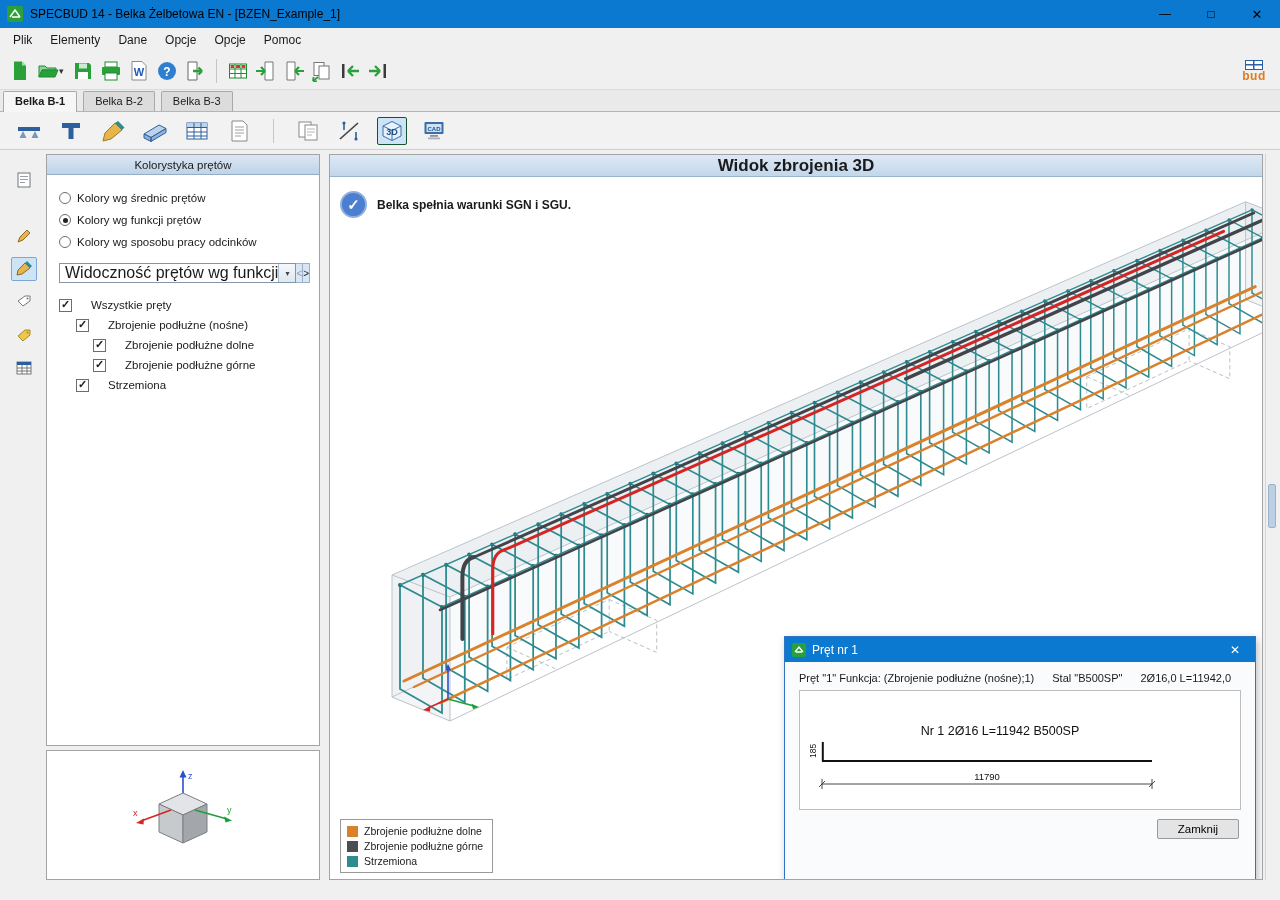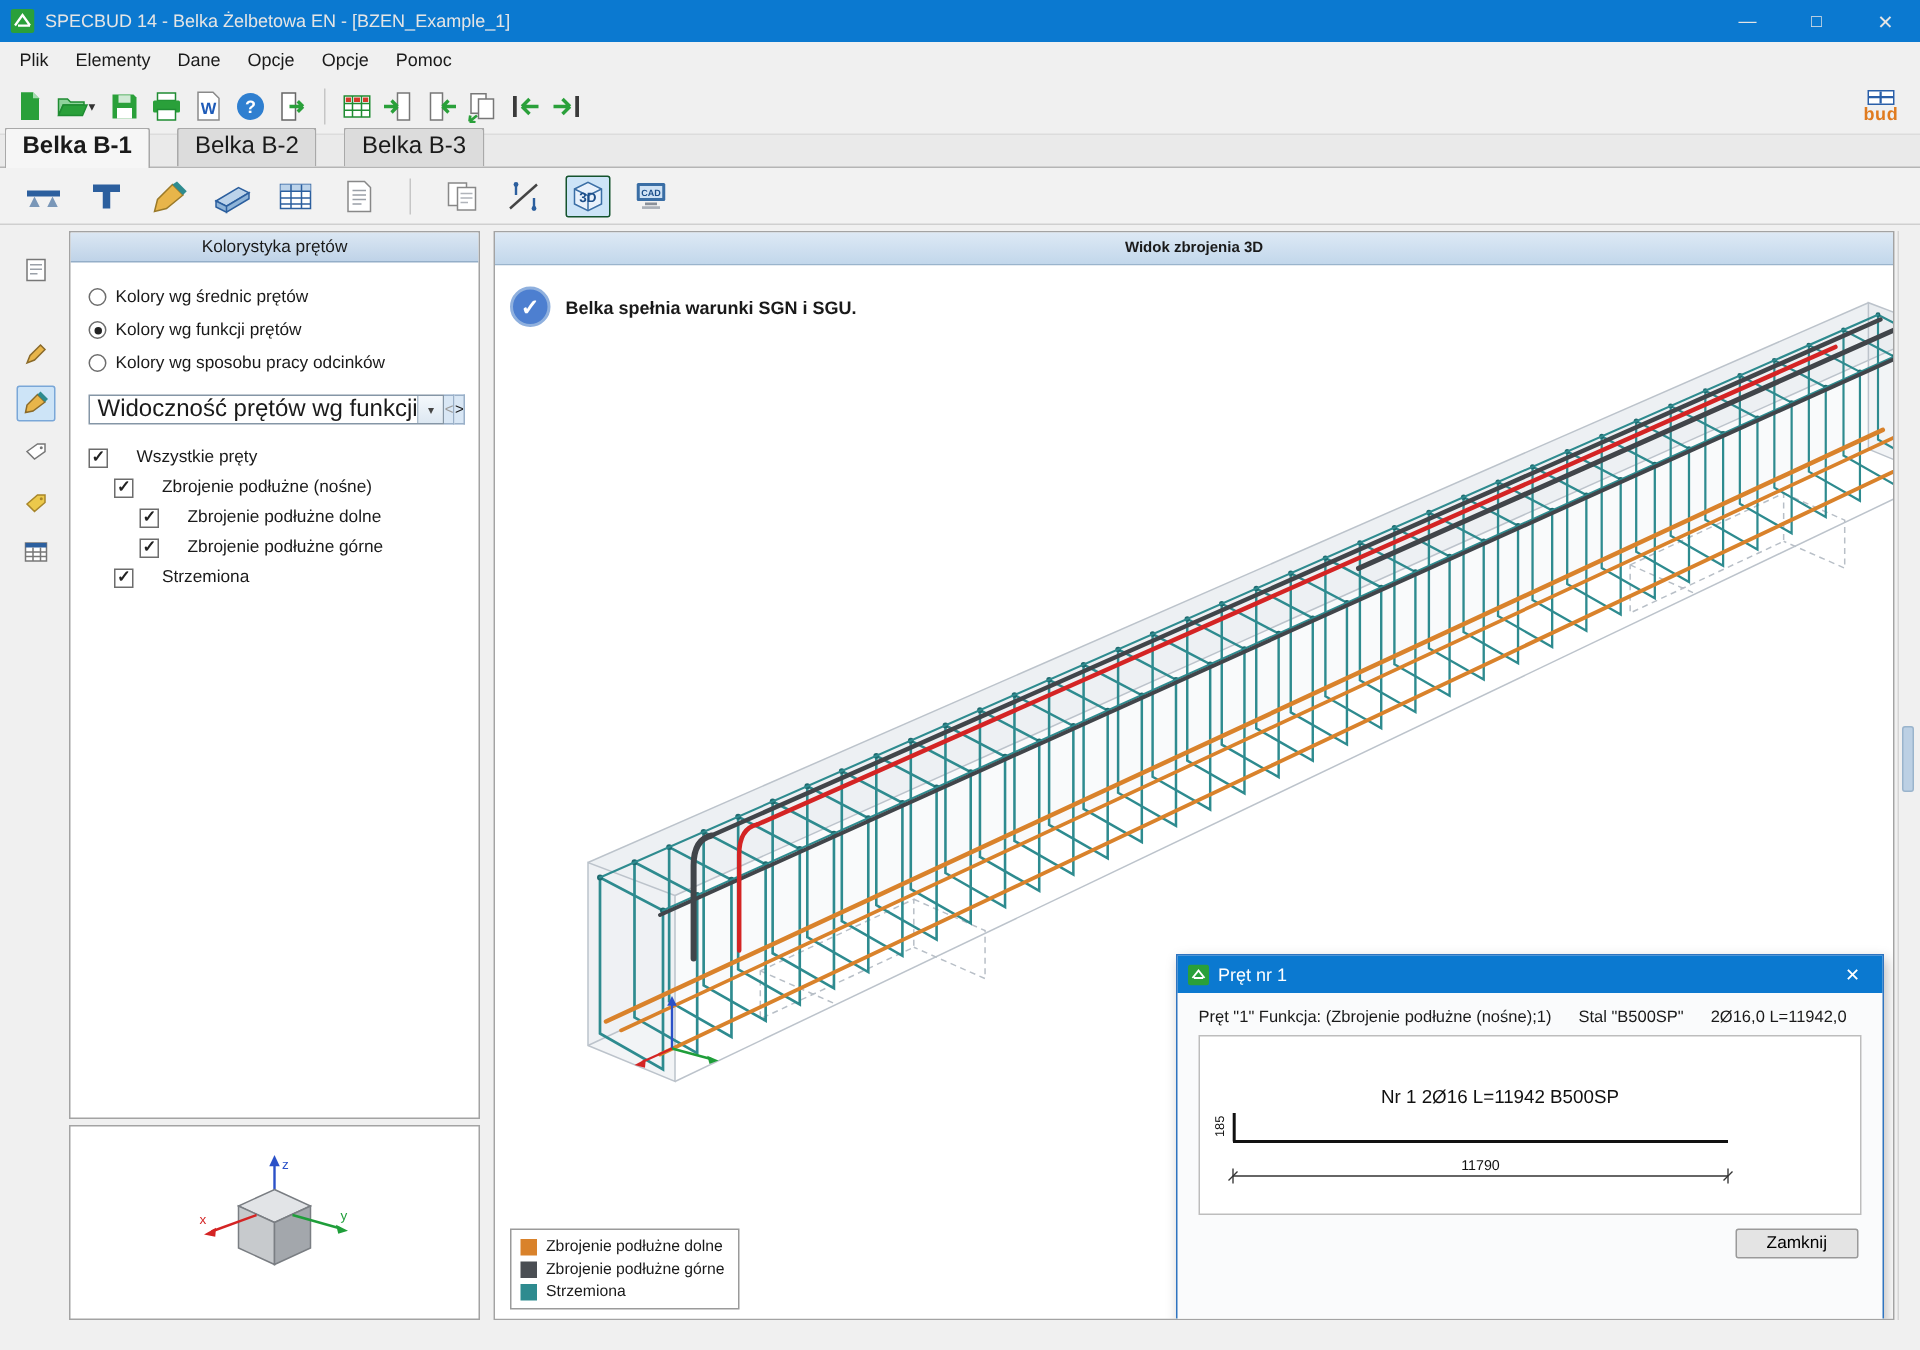--- a/index.html
+++ b/index.html
@@ -1,20 +1,20 @@
 <!DOCTYPE html>
 <html><head>
 <meta charset="utf-8">
 <style>
   *{box-sizing:border-box;margin:0;padding:0}
   html,body{width:1280px;height:900px;overflow:hidden;font-family:"Liberation Sans",sans-serif;font-size:12px;color:#1a1a1a;background:#f0f0f0}
   svg text{font-family:"Liberation Sans",sans-serif}
 
   
-  .titlebar{height:28px;background:#0b79d0;display:flex;align-items:center;gap:7px;padding-left:7px;color:#e5e5e5}
+  .titlebar{height:28px;background:#0b79d0;display:flex;align-items:center;gap:7px;padding-left:7px;color:#000000}
   .titlebar .title{font-size:12px;white-space:nowrap}
   .win-controls{margin-left:auto;display:flex;height:100%}
   .win-btn{width:46px;height:100%;display:flex;align-items:center;justify-content:center;font-size:12px;cursor:default}
   .win-btn.close{font-size:13px}
 
   
   .menubar{height:24px;background:#f0f0f0;display:flex;align-items:center;padding-left:4px}
   .menu-item{padding:4px 9px;cursor:default}
 
   
@@ -24,21 +24,21 @@
   .tsep{width:1px;height:24px;background:#c6c6c6;margin:0 7px}
   .caret{font-size:9px;color:#333;margin-left:-3px;width:10px}
   .logo{margin-left:auto;display:flex;flex-direction:column;align-items:center;width:40px;line-height:1}
   .logo-grid{width:18px;height:10px;border:1.5px solid #2a5fa8;background:
       linear-gradient(#2a5fa8,#2a5fa8) 50% 0/1.5px 100% no-repeat,
       linear-gradient(#2a5fa8,#2a5fa8) 0 50%/100% 1.5px no-repeat,#fff}
   .logo-text{color:#e07b1f;font-weight:bold;font-size:12px;letter-spacing:.5px}
 
   
   .tabbar{height:22px;background:#eaeaea;display:flex;align-items:flex-end;padding-left:3px;border-bottom:1px solid #b5b5b5}
-  .tab{padding:3px 11px 4px;border:1px solid #a9a9a9;border-bottom:none;background:#dcdcdc;margin-right:18px;font-size:16px;border-radius:2px 2px 0 0}
+  .tab{padding:3px 11px 4px;border:1px solid #a9a9a9;border-bottom:none;background:#dcdcdc;margin-right:6px;font-size:11px;border-radius:2px 2px 0 0}
   .tab.active{background:#f6f6f6;font-weight:bold;position:relative;top:1px;padding-bottom:5px}
 
   .toolbar2{height:38px;display:flex;align-items:center;gap:12px;padding:0 14px;background:#f2f2f2;border-bottom:1px solid #cfcfcf}
   .tbtn2{width:30px;height:28px;display:flex;align-items:center;justify-content:center;border:1px solid transparent;border-radius:2px}
   .tbtn2 svg{width:26px;height:24px}
   .tbtn2.active{background:#cde4f7;border:1px solid #14532d}
 
   
   .content{display:flex;height:730px;padding:4px 2px 0 2px;background:#f0f0f0}
   .iconstrip{width:44px;display:flex;flex-direction:column;align-items:center;gap:9px;padding-top:14px}
@@ -63,21 +63,21 @@
   .tree{margin-top:2px}
   .tree-row{display:flex;align-items:center;gap:19px;height:20px}
   .cb{width:13px;height:13px;border:1px solid #6d6d6d;background:#fff;position:relative;flex:0 0 auto}
   .cb.checked::after{content:"✓";position:absolute;left:1px;top:-2px;font-size:11px;font-weight:bold;color:#222}
   .ind1{margin-left:17px}.ind2{margin-left:34px}
   .panel-cube{height:130px;margin-top:4px;background:#fff;border:1px solid #a3a3a3;display:flex;align-items:center;justify-content:center}
 
   .splitter{width:5px}
 
   .view{flex:1;background:#fff;border:1px solid #a3a3a3;display:flex;flex-direction:column;position:relative}
-  .view-header{height:22px;background:linear-gradient(#dde9f5,#c2d7eb);border-bottom:1px solid #9ab4cc;display:flex;align-items:center;justify-content:center;font-weight:bold;font-size:10px}
+  .view-header{height:22px;background:linear-gradient(#dde9f5,#c2d7eb);border-bottom:1px solid #9ab4cc;display:flex;align-items:center;justify-content:center;font-weight:bold;font-size:17px}
   .canvas{position:relative;flex:1;overflow:hidden;background:#fff}
   .beam-svg{position:absolute;left:0;top:0}
   .statusline{position:absolute;left:10px;top:14px;display:flex;align-items:center;gap:10px}
   .status-icon{width:27px;height:27px;border-radius:50%;background:#4d7fd0;border:2px solid #8fb0de;color:#fff;display:flex;align-items:center;justify-content:center;font-size:15px;font-weight:bold}
   .status-text{font-weight:bold;font-size:12px}
 
   .legend{position:absolute;left:10px;bottom:6px;background:#fff;border:1px solid #9a9a9a;padding:5px 9px 5px 6px;display:flex;flex-direction:column;gap:3px}
   .legend-row{display:flex;align-items:center;gap:6px;font-size:10.5px}
   .sw{width:11px;height:11px;flex:0 0 auto}
   .sw-dolne{background:#d9822b}.sw-gorne{background:#4a4e53}.sw-strzem{background:#2e8b8f}

